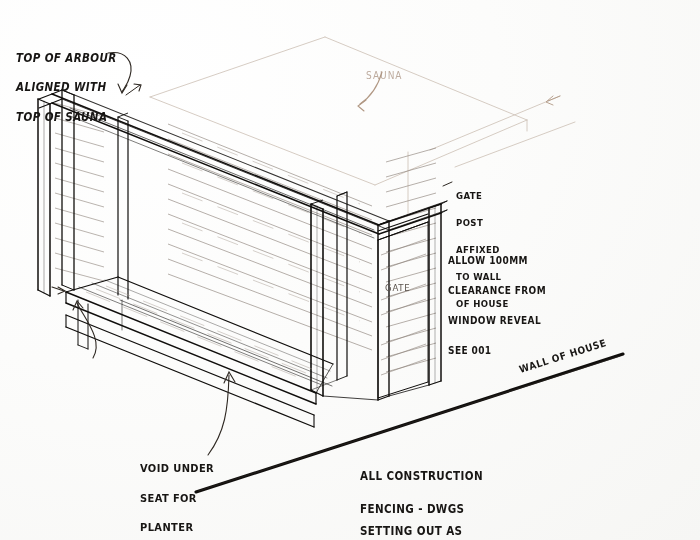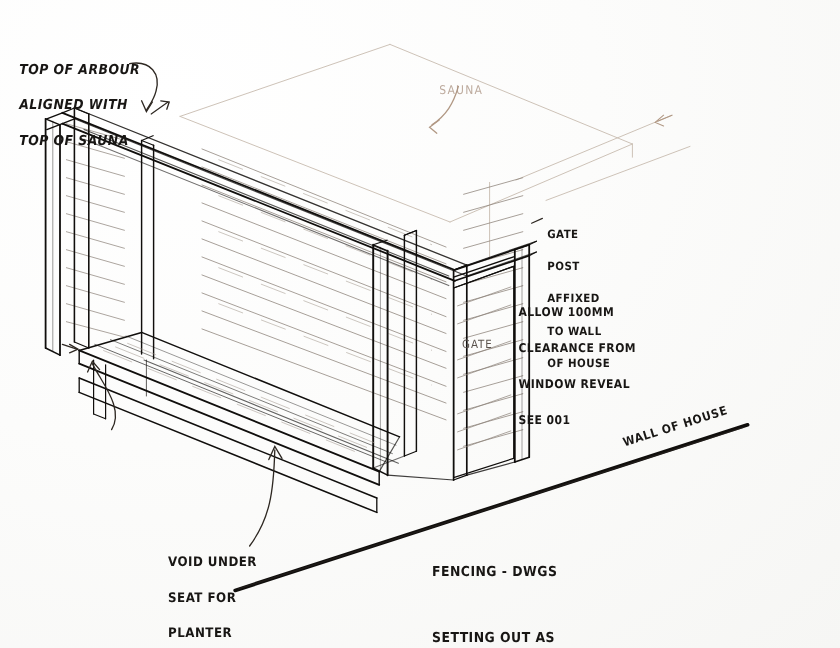--- a/index.html
+++ b/index.html
@@ -334,40 +334,41 @@
   </div>
 
   <div class="note ink-dark handish" style="left:456px;top:176px;font-size:9.5px;line-height:1.42;">
     <span>GATE</span>
     <span>POST</span>
     <span>AFFIXED</span>
     <span>TO WALL</span>
     <span>OF HOUSE</span>
   </div>
 
-  <div class="note ink-dark handish" style="left:432px;top:238px;font-size:10px;line-height:1.5;">
+  <div class="note ink-dark handish" style="left:448px;top:238px;font-size:10px;line-height:1.5;">
     <span>ALLOW 100mm</span>
     <span>CLEARANCE FROM</span>
     <span>WINDOW REVEAL</span>
     <span>SEE 001</span>
   </div>
 
 
 
   <div class="note ink-dark handish" style="left:140px;top:447px;font-size:11px;line-height:1.35;">
     <span>VOID UNDER</span>
     <span>SEAT FOR</span>
     <span>PLANTER</span>
   </div>
 
   <div class="note ink-dark handish" style="left:514px;top:352px;font-size:10px;letter-spacing:.6px;transform:rotate(-17.5deg);">
     <span>WALL OF HOUSE</span>
   </div>
 
   <div class="note ink-dark handish" style="left:360px;top:452px;font-size:11.5px;line-height:1.42;">
+    <span>ALL CONSTRUCTION</span>
     <span>FENCING - DWGS</span>
     
   </div>
 
   <div class="note ink-dark handish" style="left:360px;top:507px;font-size:11.5px;line-height:1.42;">
     <span>SETTING OUT AS</span>
     
   </div>
 
   <div class="note ink-dark handish" style="left:540px;top:455px;font-size:11px;line-height:1.42;">

